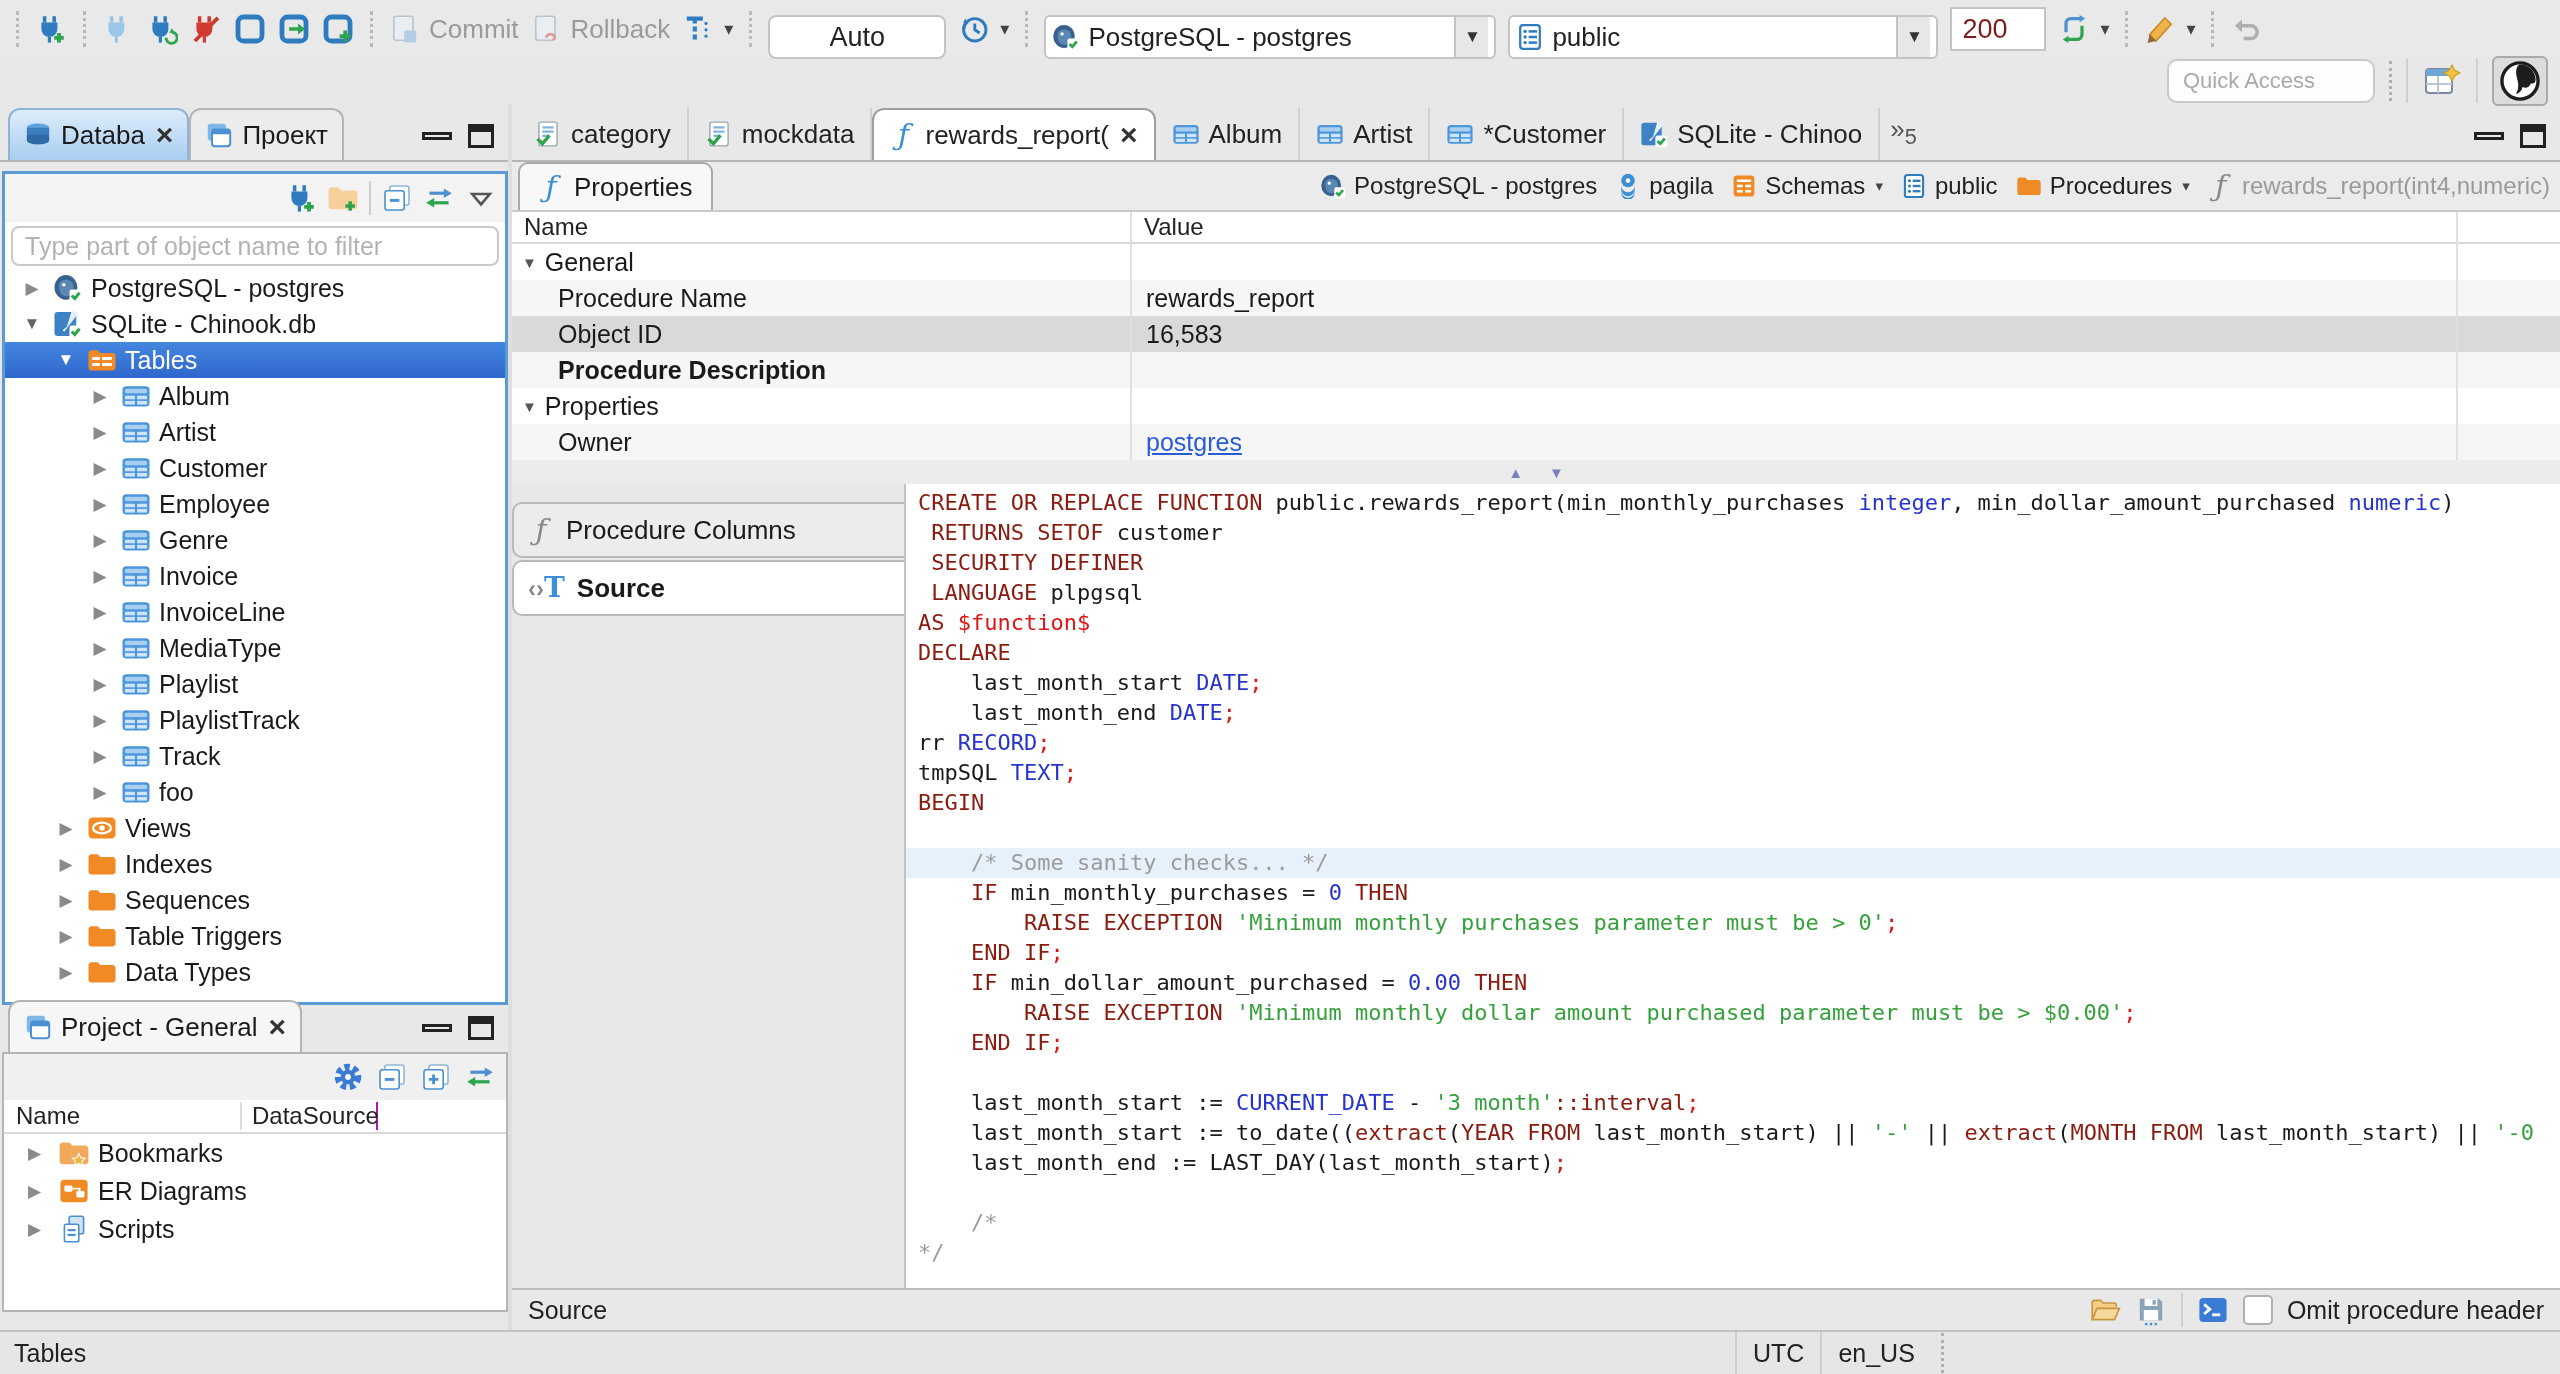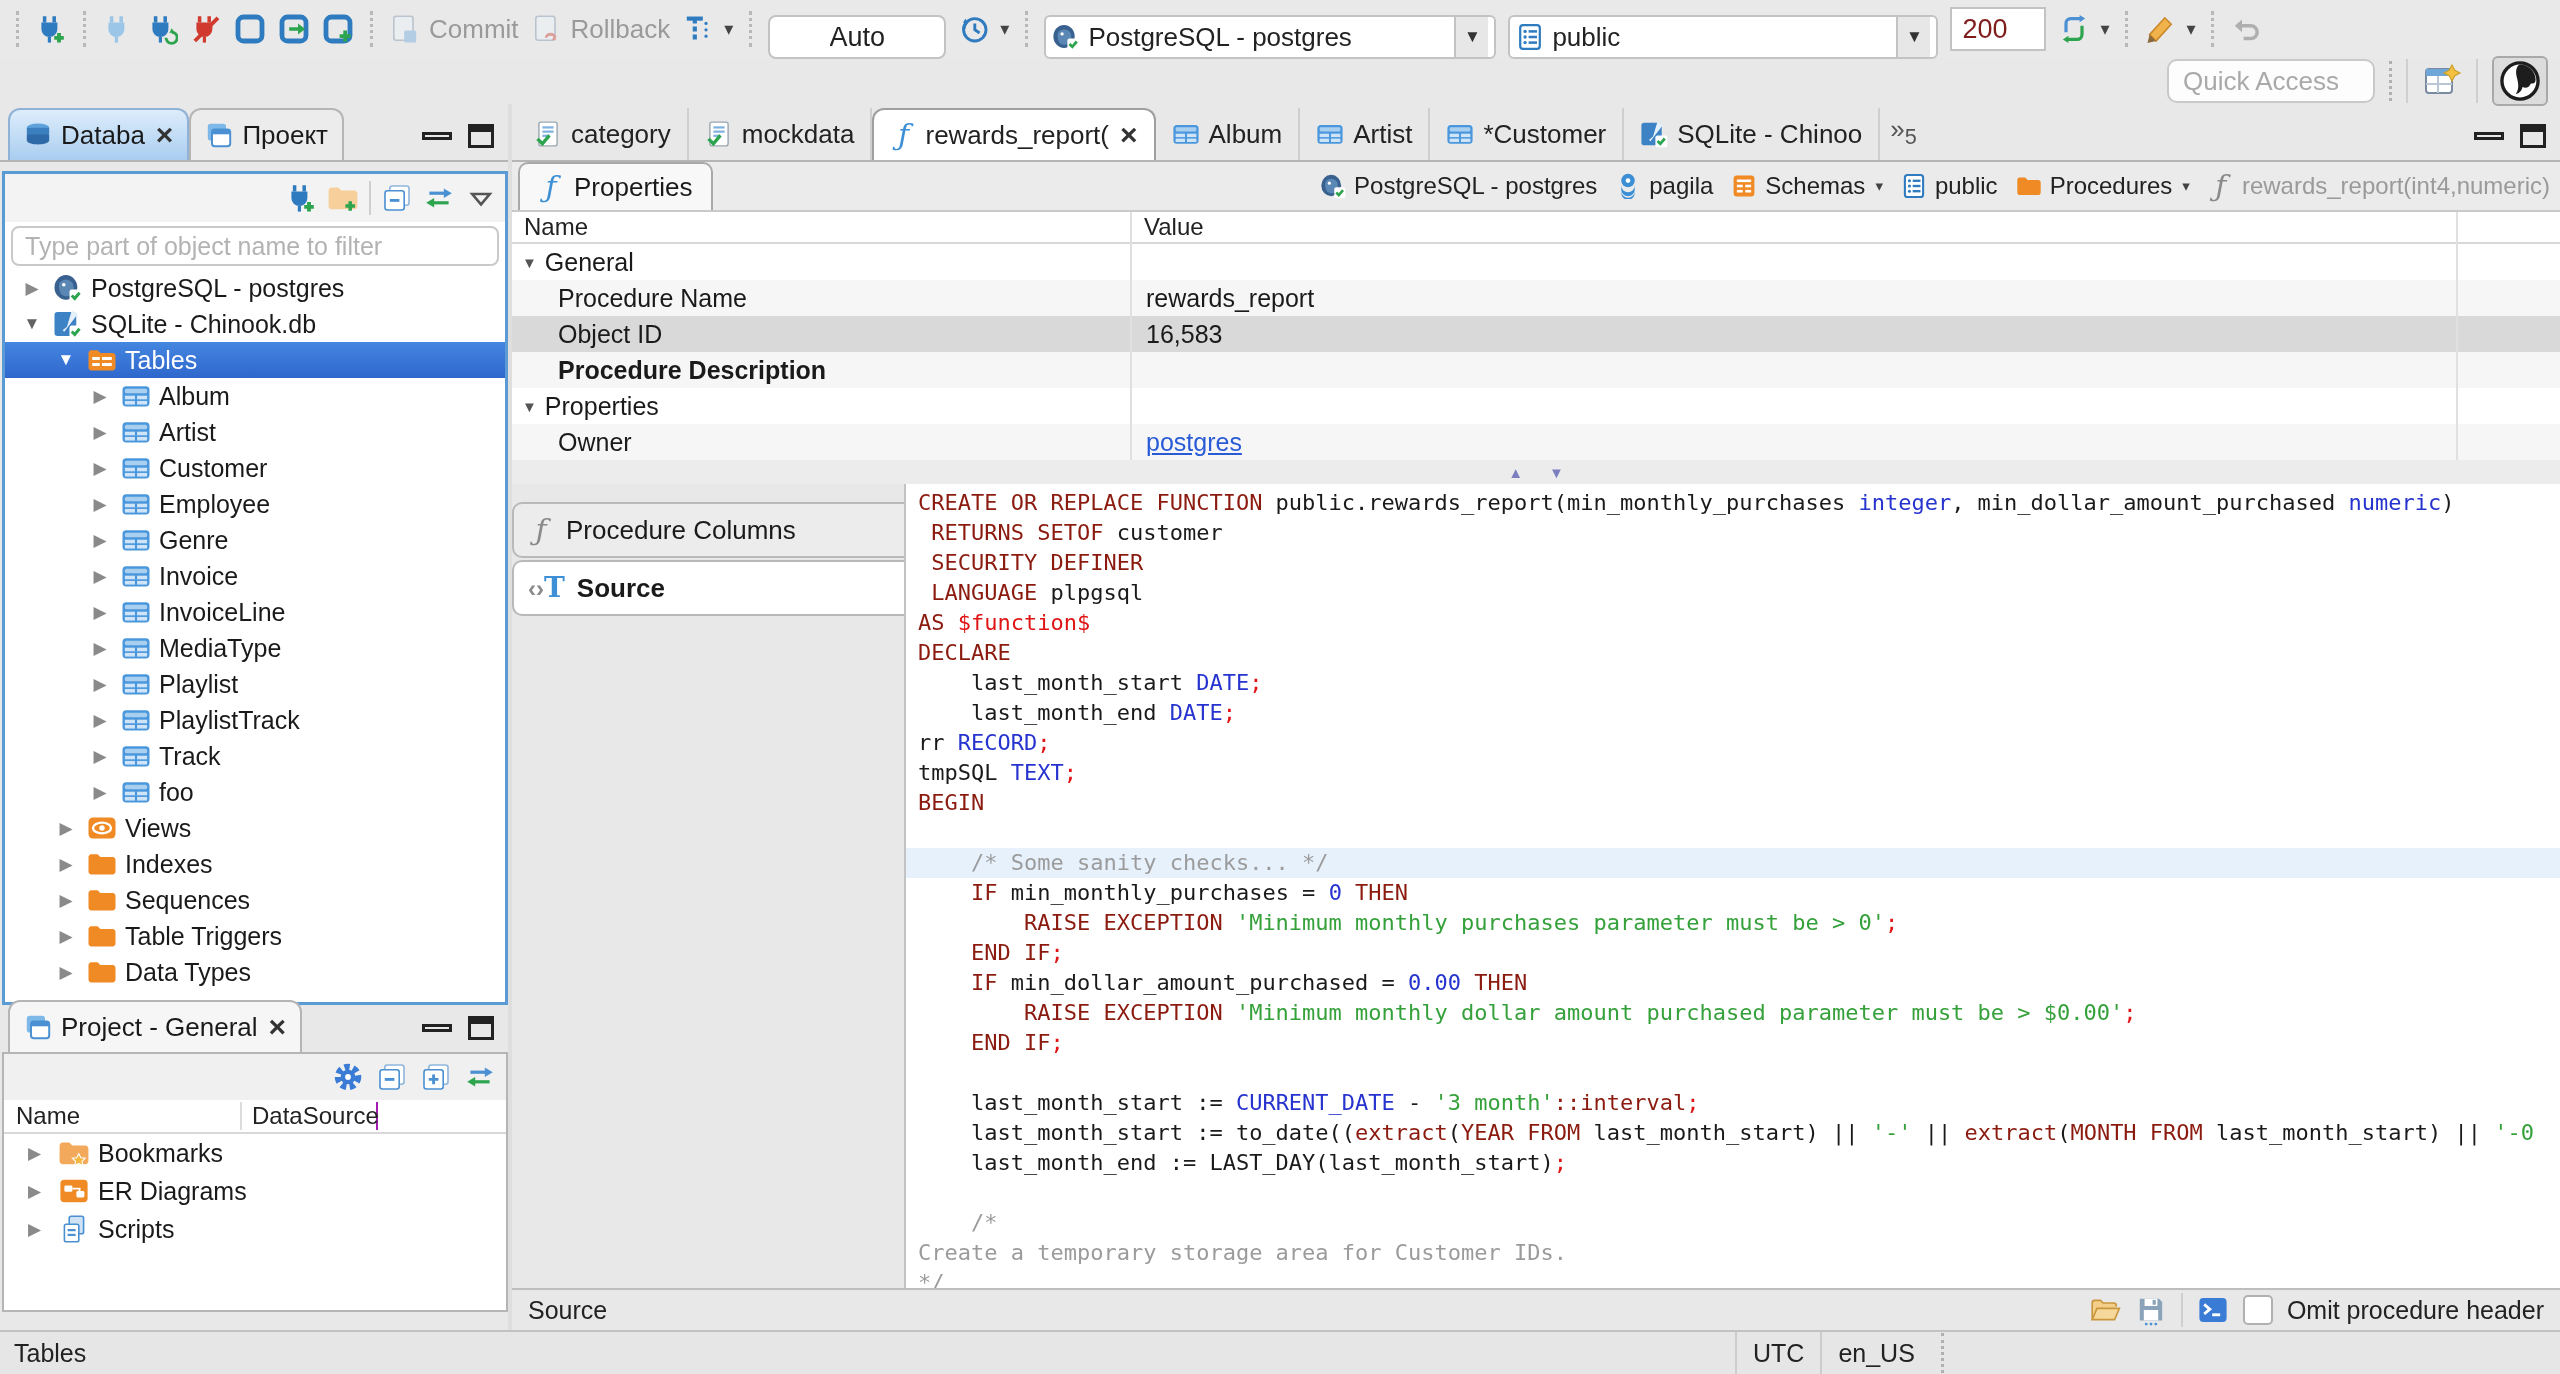--- a/index.html
+++ b/index.html
@@ -29,21 +29,21 @@
   #auto-combo .val { font-size:27px; }
   #conn-combo { width:452px; }
   #schema-combo { width:430px; }
   #fetch-field { width:96px; height:44px; background:#fff; border:2px solid #c3c3c3;
     font-size:27px; padding:0 10px; color:#7f1d1d; font-family:"Liberation Sans",sans-serif; }
 
   
   #toolbar-row2 { position:absolute; left:0; top:58px; width:2560px; height:46px;
     display:flex; align-items:center; justify-content:flex-end; gap:14px; padding:0 12px; }
   #quick-access { width:208px; height:44px; border:2px solid #c9c9c9; border-radius:10px;
-    background:#fdfdfd; font-size:26px; padding:0 14px; color:#444;
+    background:#fdfdfd; font-size:22px; padding:0 14px; color:#444;
     font-family:"Liberation Sans",sans-serif; }
   #quick-access::placeholder { color:#a9a9a9; }
   .vline { width:0; height:44px; border-left:2px solid #cfcfcf; }
   .dgrip { width:0; height:40px; border-left:3px dotted #b0b0b0; }
   #dbeaver-btn { width:56px; height:50px; border:2px solid #a9a9a9; border-radius:6px;
     background:#dcdcdc; display:flex; align-items:center; justify-content:center; }
 
   
   .tabsrow { position:absolute; top:104px; height:58px; display:flex; align-items:flex-end; }
   #left-tabs { left:0; width:508px; border-bottom:2px solid #b5b5b5; padding-left:8px; }
@@ -1023,21 +1023,20 @@
           <div class="cl"><span class="c-k">    END IF</span><span class="c-r">;</span></div>
           <div class="cl"><span class="c-k">    IF</span><span class="c-d"> min_dollar_amount_purchased = </span><span class="c-t">0.00</span><span class="c-k"> THEN</span></div>
           <div class="cl"><span class="c-k">        RAISE EXCEPTION</span><span class="c-s"> 'Minimum monthly dollar amount purchased parameter must be &gt; $0.00'</span><span class="c-r">;</span></div>
           <div class="cl"><span class="c-k">    END IF</span><span class="c-r">;</span></div>
           <div class="cl">&nbsp;</div>
           <div class="cl"><span class="c-d">    last_month_start := </span><span class="c-t">CURRENT_DATE</span><span class="c-d"> - </span><span class="c-s">'3 month'</span><span class="c-k">::interval</span><span class="c-r">;</span></div>
           <div class="cl"><span class="c-d">    last_month_start := to_date((</span><span class="c-k">extract</span><span class="c-d">(</span><span class="c-k">YEAR FROM</span><span class="c-d"> last_month_start) || </span><span class="c-s">'-'</span><span class="c-d"> || </span><span class="c-k">extract</span><span class="c-d">(</span><span class="c-k">MONTH FROM</span><span class="c-d"> last_month_start) || </span><span class="c-s">'-0</span></div>
           <div class="cl"><span class="c-d">    last_month_end := LAST_DAY(last_month_start)</span><span class="c-r">;</span></div>
           <div class="cl">&nbsp;</div>
           <div class="cl"><span class="c-c">    /*</span></div>
-          <div class="cl"><span class="c-c">Create a temporary storage area for Customer IDs.</span></div>
           <div class="cl"><span class="c-c">*/</span></div>
         </div>
     </div>
 
     <div id="editor-footer">
       <span>Source</span>
       <span class="spacer"></span>
       <span class="ic" id="i-folderopen">
           <svg viewBox="0 0 20 20">
             <path d="M2 16V5.5C2 4.7 2.6 4 3.4 4h3.8l1.6 1.6h6.8c.8 0 1.4.7 1.4 1.5V8" fill="#f3cf8a" stroke="#c9963c"></path>

